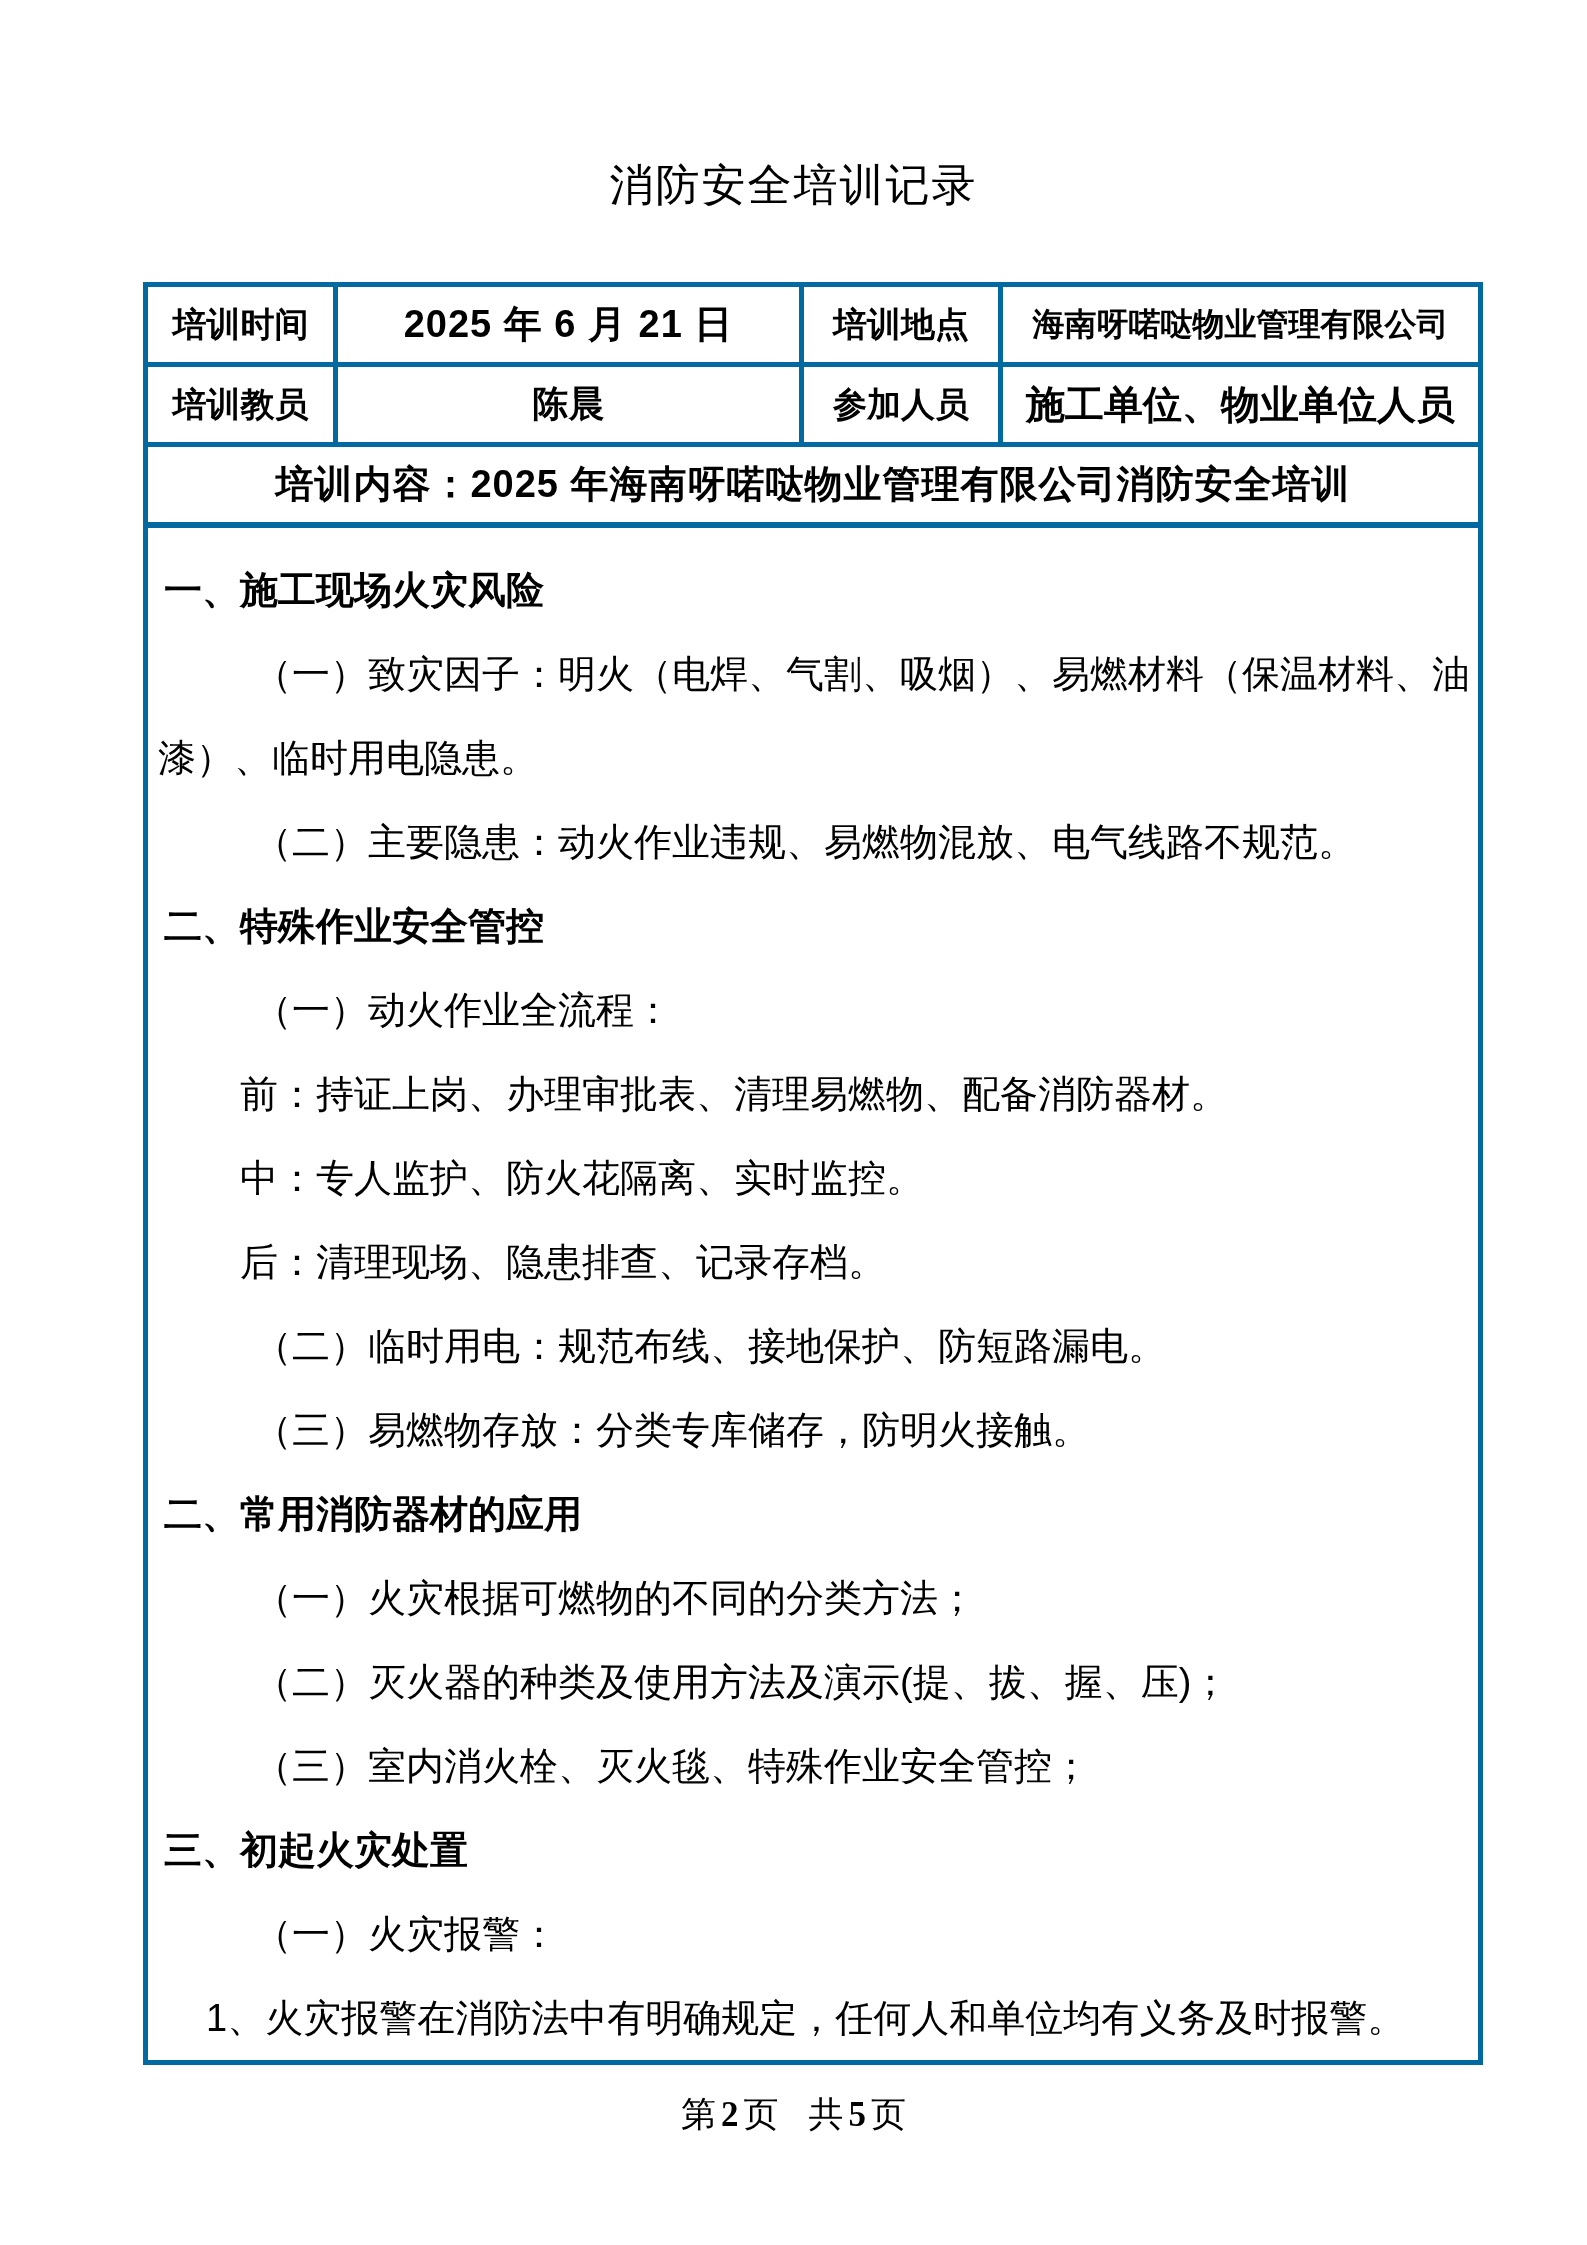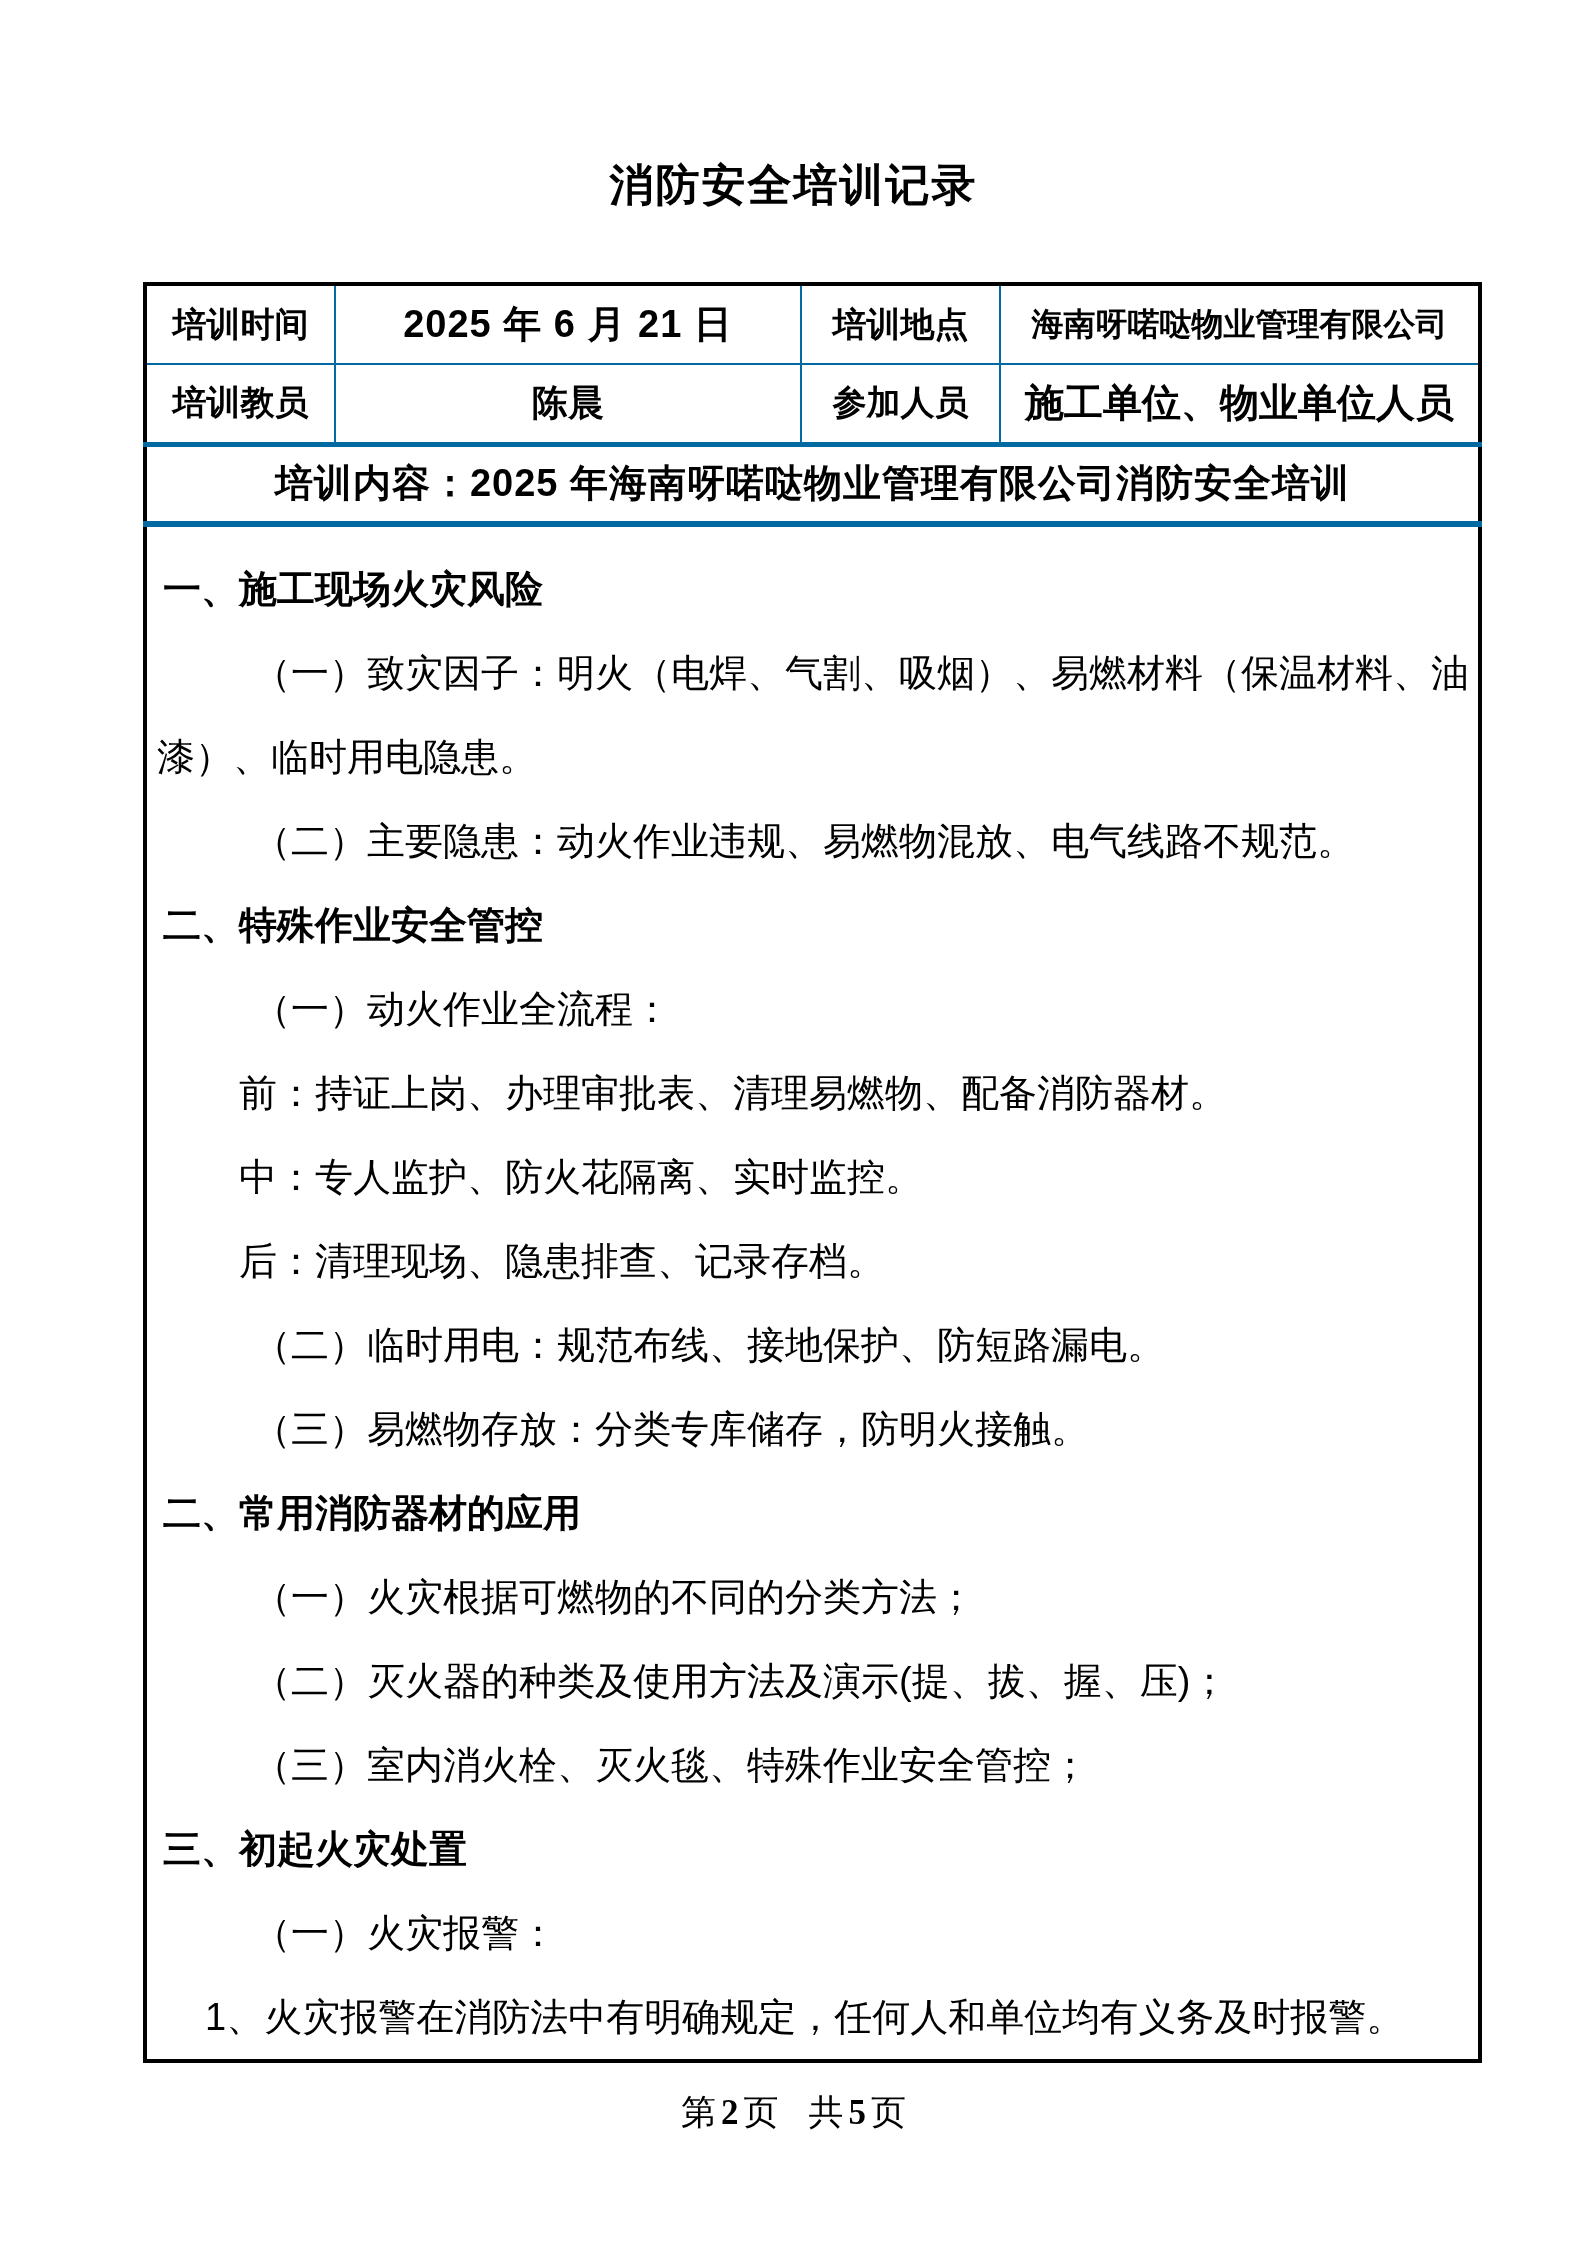--- a/index.html
+++ b/index.html
@@ -4,29 +4,29 @@
 <style>
   html,body{margin:0;padding:0;}
   body{
     width:1587px;height:2245px;background:#ffffff;color:#000;
     font-family:"Liberation Sans","DejaVu Sans",sans-serif;
     overflow:hidden;
   }
   .page{position:relative;width:1587px;height:2245px;background:#fff;}
   .doc-title{
     margin:156px 0 0 0;text-align:center;
-    font-size:44px;font-weight:700;letter-spacing:2px;line-height:58px;
+    font-size:44px;font-weight:400;letter-spacing:2px;line-height:58px;
   }
   table.record{
     margin:68px 0 0 143px;width:1335px;
     border-collapse:collapse;table-layout:fixed;
     border:4px solid #000;
   }
   table.record td{
-    border:2px solid #0369a1;text-align:center;vertical-align:middle;
+    border:5px solid #0369a1;text-align:center;vertical-align:middle;
     font-weight:700;padding:0 6px;overflow:hidden;
   }
   tr.info-row{height:80px;}
   tr.info-row td.lbl{font-size:34px;}
   td.val-date{font-size:38px;letter-spacing:1px;}
   td.val-name{font-size:36px;}
   td.val-loc{font-size:32px;padding:0 2px;}
   td.val-people{font-size:39px;padding:0 2px;}
   tr.row-2 td{border-bottom-width:5px;}
   tr.content-row{height:80px;}

